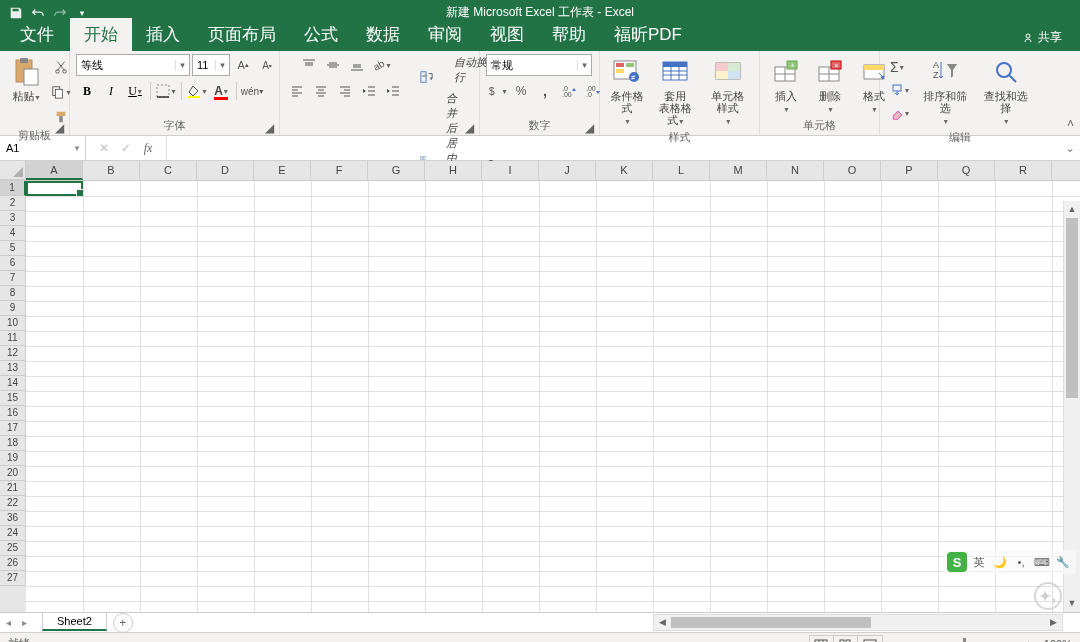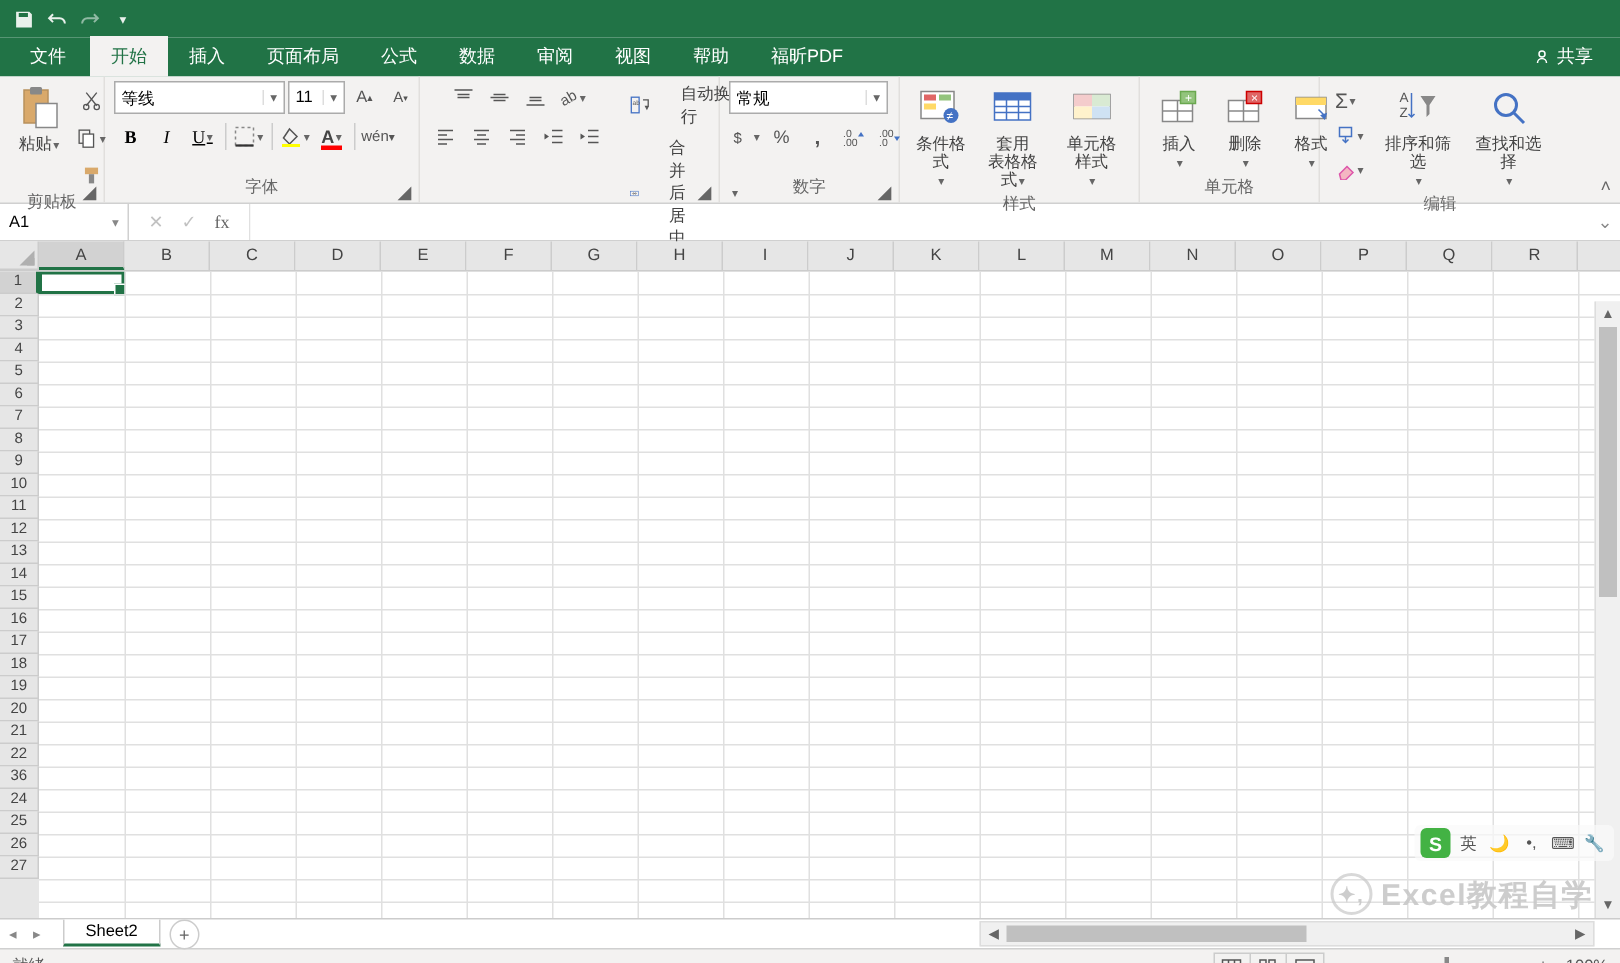--- a/index.html
+++ b/index.html
@@ -12,21 +12,21 @@
 .qat-btn svg { width: 14px; height: 14px; }
 .titlebar-center { position: absolute; left: 50%; transform: translateX(-50%); font-size: 12px; color: #fff; }
 .titlebar-right { position: absolute; right: 0; display: flex; align-items: center; gap: 4px; padding-right: 4px; }
 .user-label { font-size: 11px; color: #fff; margin-right: 4px; }
 .user-avatar { width: 22px; height: 22px; border-radius: 50%; background: #d0d0d0; color: #666; display: flex; align-items: center; justify-content: center; font-size: 9px; font-weight: bold; }
 .win-btn { width: 28px; height: 22px; display: flex; align-items: center; justify-content: center; color: #fff; cursor: pointer; }
 .win-btn svg { width: 12px; height: 12px; }
 
 
 .ribbon-tabs { height: 26px; background: #217346; display: flex; align-items: flex-end; padding-left: 4px; color: #fff; position: relative; }
-.ribbon-tab { padding: 5px 14px; font-size: 12px; cursor: pointer; color: #fff; }
+.ribbon-tab { padding: 5px 14px; font-size: 17px; cursor: pointer; color: #fff; }
 .ribbon-tab.active { background: #f3f2f1; color: #217346; }
 .ribbon-tab.file { background: transparent; color: #fff; padding: 5px 16px; }
 .tell-me { display: flex; align-items: center; gap: 6px; color: #fff; padding: 5px 10px; font-size: 12px; }
 .share-btn { position: absolute; right: 10px; color: #fff; padding: 5px 8px; font-size: 12px; display: flex; align-items: center; gap: 4px; }
 
 
 .ribbon-content { height: 85px; background: #f3f2f1; border-bottom: 1px solid #d0d0d0; display: flex; position: relative; }
 .ribbon-group { border-right: 1px solid #e1dfdd; padding: 3px 6px 2px 6px; display: flex; flex-direction: column; justify-content: space-between; position: relative; }
 .ribbon-group-body { display: flex; align-items: flex-start; gap: 4px; flex: 1; }
 .ribbon-group-label { text-align: center; font-size: 11px; color: #666; height: 15px; line-height: 15px; }
@@ -34,21 +34,21 @@
 
 .rb-col { display: flex; flex-direction: column; gap: 2px; align-items: center; }
 .rb-row { display: flex; gap: 2px; align-items: center; }
 .rb-btn-lg { display: flex; flex-direction: column; align-items: center; gap: 2px; padding: 2px 4px; cursor: pointer; }
 .rb-btn-lg .icon-lg { width: 32px; height: 32px; display: flex; align-items: center; justify-content: center; }
 .rb-btn-lg .lbl { font-size: 11px; color: #444; line-height: 12px; text-align: center; }
 .rb-btn-sm { width: 22px; height: 22px; display: flex; align-items: center; justify-content: center; cursor: pointer; border: 1px solid transparent; }
 .rb-dropdown { display: flex; align-items: center; border: 1px solid #ababab; background: #fff; height: 22px; }
 .rb-dropdown input, .rb-dropdown span.val { border: none; outline: none; padding: 0 4px; font-size: 11px; background: transparent; }
 .rb-dropdown .dd-arrow { width: 14px; text-align: center; color: #666; font-size: 9px; cursor: pointer; border-left: 1px solid #ddd; }
-.rb-check { display: flex; align-items: center; gap: 20px; font-size: 11px; color: #444; padding: 1px 2px; }
+.rb-check { display: flex; align-items: flex-end; gap: 20px; font-size: 11px; color: #444; padding: 1px 2px; font-style: italic; }
 .collapse-ribbon { position: absolute; right: 6px; bottom: 4px; color: #666; cursor: pointer; }
 
 
 .formula-bar { height: 25px; background: #fff; border-bottom: 1px solid #d0d0d0; display: flex; align-items: stretch; }
 .name-box { width: 86px; border-right: 1px solid #d0d0d0; display: flex; align-items: center; }
 .name-box input { border: none; outline: none; width: 70px; padding: 0 6px; font-size: 11px; }
 .name-box .dd { width: 14px; color: #888; font-size: 9px; text-align: center; cursor: pointer; }
 .fb-btns { display: flex; align-items: center; gap: 2px; padding: 0 8px; border-right: 1px solid #e0e0e0; }
 .fb-btn { width: 20px; height: 20px; display: flex; align-items: center; justify-content: center; color: #666; cursor: pointer; }
 .fx-input { flex: 1; border: none; outline: none; padding: 0 6px; font-size: 11px; }
@@ -120,20 +120,21 @@
           <path fill="none" stroke="currentColor" stroke-width="1.5" d="M5 4L2 7l3 3M2 7h8a4 4 0 014 4"></path>
         </svg>
       </div>
     <div class="qat-btn" style="opacity:0.5">
         <svg viewBox="0 0 16 16">
           <path fill="none" stroke="currentColor" stroke-width="1.5" d="M11 4l3 3-3 3M14 7H6a4 4 0 00-4 4"></path>
         </svg>
       </div>
     <div class="qat-btn" style="font-size:9px">▾</div>
   </div>
+  <div class="titlebar-center">新建 Microsoft Excel 工作表  -  Excel</div>
 </div>
 
 <div class="ribbon-tabs">
   <div class="ribbon-tab file">文件</div>
   <div class="ribbon-tab active">开始</div>
   <div class="ribbon-tab">插入</div>
   <div class="ribbon-tab">页面布局</div>
   <div class="ribbon-tab">公式</div>
   <div class="ribbon-tab">数据</div>
   <div class="ribbon-tab">审阅</div>
@@ -504,21 +505,21 @@
 </div>
 
 <div class="formula-bar">
   <div class="name-box">
     <input value="A1" style="">
     <div class="dd">▾</div>
   </div>
   <div class="fb-btns">
     <div class="fb-btn" style="opacity:0.4">✕</div>
     <div class="fb-btn" style="opacity:0.4">✓</div>
-    <div class="fb-btn" style="font-family:serif">fx</div>
+    <div class="fb-btn" style="font-style:italic;font-family:serif">fx</div>
   </div>
   <input class="fx-input" value="" style="">
   <div class="fb-expand">⌄</div>
 </div>
 
 <div class="grid-area">
   <div class="col-headers">
     <div class="select-all"></div>
     <div id="col-container" style="display:flex">
         <div class="col-h selected">A</div>
@@ -679,14 +680,13 @@
 <div class="ime-bar">
   <div class="ime-badge">S</div>
   <div class="ime-item">英</div>
   <div class="ime-item">🌙</div>
   <div class="ime-item">•,</div>
   <div class="ime-item">⌨</div>
   <div class="ime-item">🔧</div>
 </div>
 <div class="watermark">
   <div class="watermark-icon">✦,</div>
-  <span>Excel教程自学</span>
 </div>
 
 </body></html>

